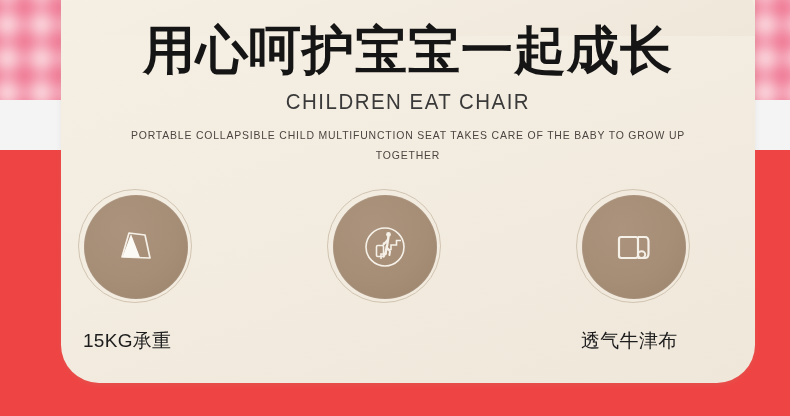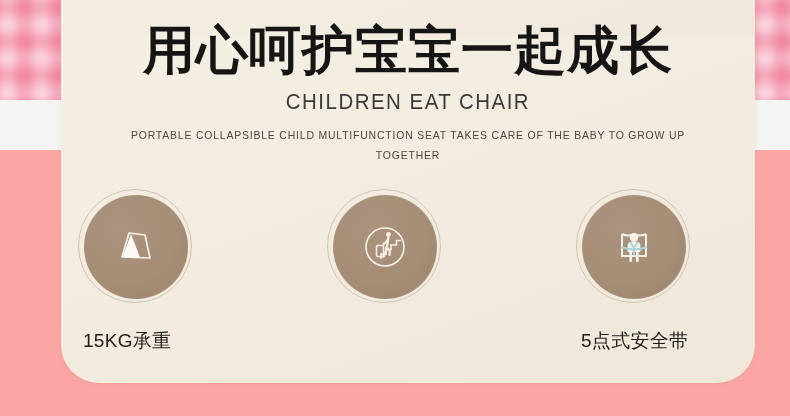--- a/index.html
+++ b/index.html
@@ -7,21 +7,21 @@
   }
   body {
     width: 790px; height: 416px;
     overflow: hidden;
     background: #f4f4f4;
     font-family: "Liberation Sans", sans-serif;
   }
   #stage {
     position: relative;
     width: 790px; height: 416px;
-    background: #fca5a5;
+    background: #ef4444;
     overflow: hidden;
   }
 
   
   .gingham {
     position: absolute;
     top: -14px;
     width: 136px; height: 132px;
     filter: blur(7px);
     opacity: .92;
@@ -186,38 +186,29 @@
               <path d="M27.6 26 L31 30.5 L30.4 34" stroke="#f6f1e8" stroke-width="2" fill="none" stroke-linecap="round"></path>
               <path d="M28.6 19 L24.6 23.5" stroke="#f6f1e8" stroke-width="1.9" fill="none" stroke-linecap="round"></path>
 
               <rect x="17.5" y="24.5" width="7" height="11" rx="1.2" fill="none" stroke="#f6f1e8" stroke-width="1.6"></rect>
               <path d="M24.5 24 L24.5 21.5" stroke="#f6f1e8" stroke-width="1.4"></path>
             </svg>
           </div>
         </div>
       </div>
 
+
       <div class="feature">
         <div class="ring">
           <div class="disc">
-            <svg width="50" height="50" viewBox="0 0 50 50">
-
-              <path d="M13 12 L13 34 L37 34 L37 12" fill="none" stroke="#f6f1e8" stroke-width="2"></path>
-              <path d="M13 12 Q19 15 25 12 Q31 15 37 12" fill="none" stroke="#f6f1e8" stroke-width="2"></path>
-
-              <circle cx="25" cy="15.5" r="4.3" fill="#f6f1e8"></circle>
-              <path d="M18.6 23.5 Q18.6 19.6 25 19.6 Q31.4 19.6 31.4 23.5 L31.4 30 L18.6 30 Z" fill="#f6f1e8"></path>
-              <rect x="20.3" y="29" width="2.8" height="11" rx="1.3" fill="#f6f1e8"></rect>
-              <rect x="26.9" y="29" width="2.8" height="11" rx="1.3" fill="#f6f1e8"></rect>
-
-              <path d="M13.5 25.5 Q25 29.4 36.5 25.5" fill="none" stroke="#a8d4de" stroke-width="2.3" stroke-linecap="round"></path>
-              <path d="M21.6 20.5 L25 26 L28.4 20.5" fill="none" stroke="#a8d4de" stroke-width="1.9" stroke-linecap="round"></path>
-              <path d="M25 26.4 L25 32.5" stroke="#a8d4de" stroke-width="1.9" stroke-linecap="round"></path>
+            <svg width="48" height="48" viewBox="0 0 48 48">
+              <rect x="9" y="14" width="19" height="21" rx="2.2" fill="none" stroke="#f6f1e8" stroke-width="2.2"></rect>
+              <path d="M28 14 L35 14 Q38.5 14 38.5 18.5 L38.5 30.5 Q38.5 35 35 35 L28 35" fill="none" stroke="#f6f1e8" stroke-width="2.2" stroke-linejoin="round"></path>
+              <ellipse cx="31.6" cy="31.6" rx="3.6" ry="3.4" fill="none" stroke="#f6f1e8" stroke-width="2"></ellipse>
             </svg>
           </div>
         </div>
-        <div class="flabel">5点式安全带</div>
+        <div class="flabel">透气牛津布</div>
       </div>
-
 
     </div>
   </div>
 </div>
 
 </body></html>

